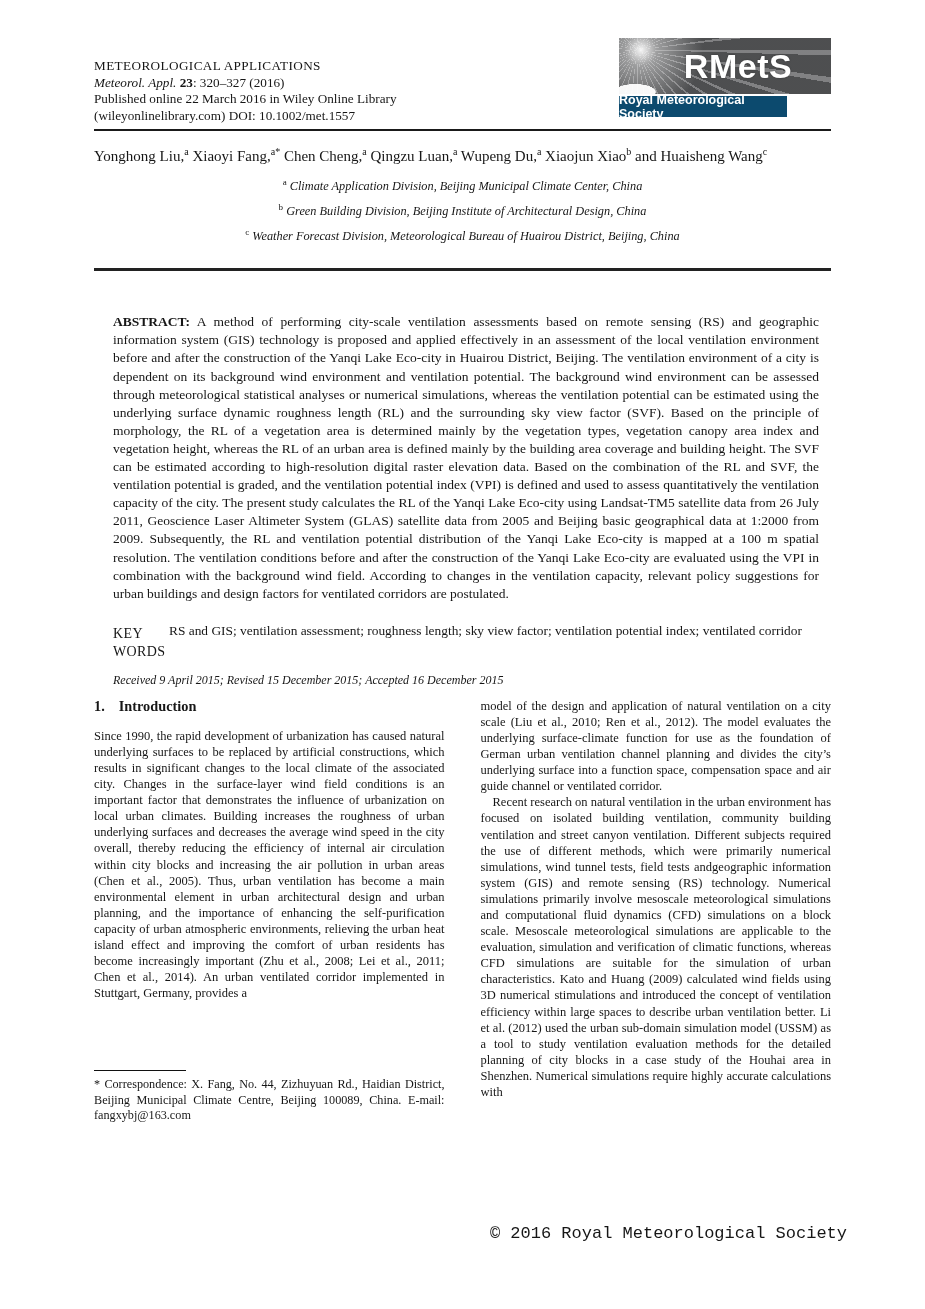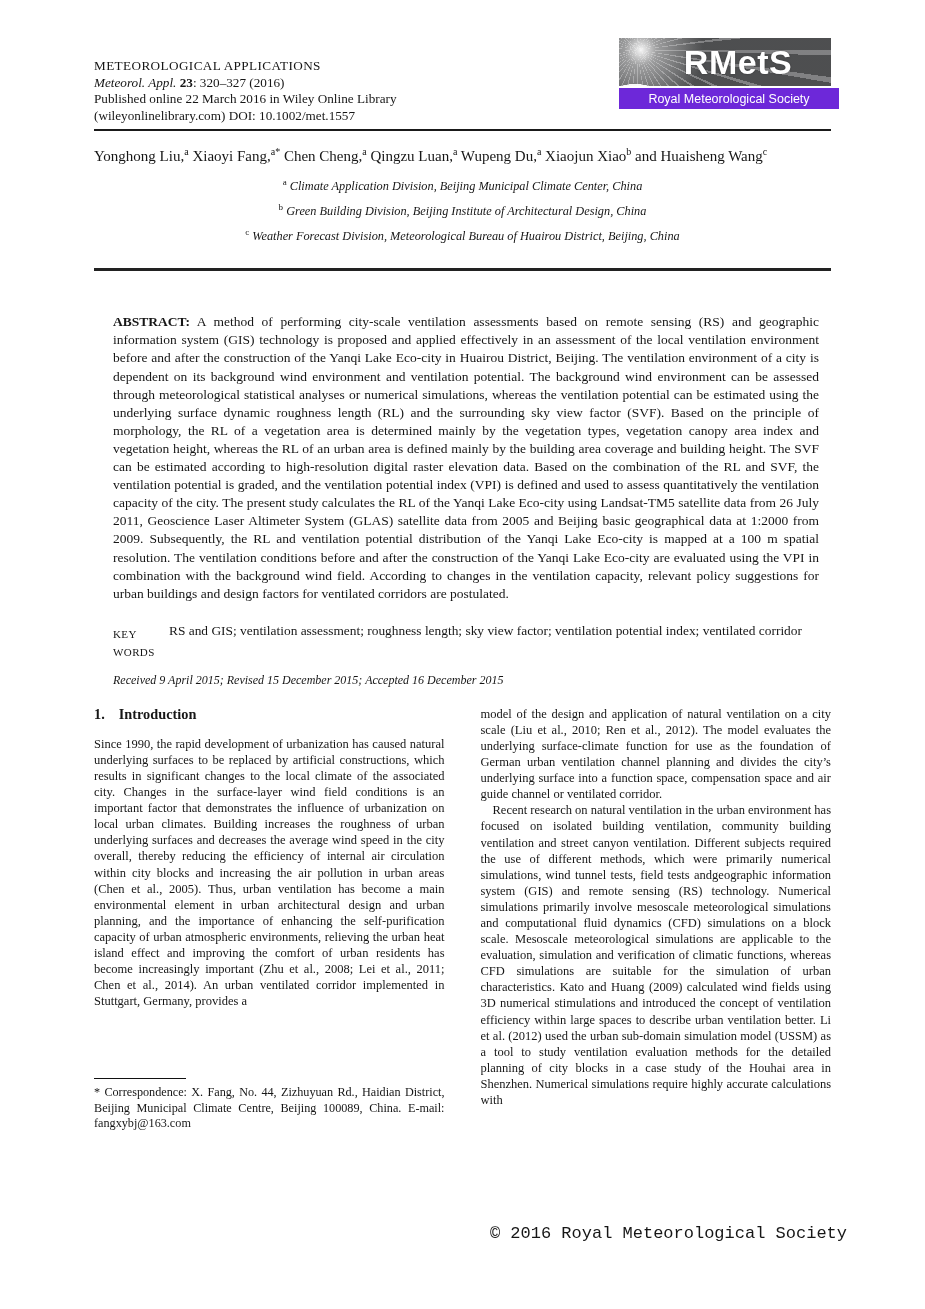--- a/index.html
+++ b/index.html
@@ -15,39 +15,39 @@
 
   
   .page-header { display: flex; justify-content: space-between; align-items: flex-start; margin-top: 38px; }
   .journal-block { margin-top: 20px; font-size: 13.2px; line-height: 16.5px; }
   .journal-name { letter-spacing: 0.4px; }
   .cit-italic { font-style: italic; }
   .cit-bold { font-weight: bold; text-align: right; }
 
   .logo { width: 212px; }
   .logo-top {
-    width: 212px; height: 48px;
+    width: 212px; height: 56px;
     background:
       radial-gradient(ellipse 34px 13px at 16px 54px, rgba(255,255,255,0.95) 60%, rgba(255,255,255,0) 62%),
       radial-gradient(circle at 22px 12px, rgba(255,255,255,0.95) 0px, rgba(255,255,255,0.45) 16px, rgba(255,255,255,0) 62px),
       repeating-conic-gradient(from 10deg at 18px 12px, rgba(255,255,255,0.30) 0deg 1.6deg, rgba(255,255,255,0.02) 1.6deg 8deg),
       #4a4b4d;
     display: flex; align-items: center; justify-content: center;
   }
   .logo-acronym {
     font-family: "Liberation Sans", sans-serif;
     color: #ffffff; font-size: 34px; font-weight: 600; letter-spacing: 0.5px;
     text-shadow: 0 0 2px rgba(0,0,0,0.35);
     padding-left: 26px;
   }
   .logo-band {
-    width: 220px; height: 21px; margin-top: 2px;
-    background: #6d28d9;
+    width: 168px; height: 21px; margin-top: 2px;
+    background: #0c4a6e;
     color: #ffffff; font-family: "Liberation Sans", sans-serif; font-size: 12.5px;
-    display: flex; align-items: center; justify-content: center;
+    display: flex; align-items: center; justify-content: center; font-weight: bold;
   }
   .rule1 { border: none; border-top: 2px solid #1a1a1a; margin-top: 5px; }
 
   
   .paper-title {
     margin: 21px auto 0 auto; max-width: 762px;
     font-size: 21px; font-weight: bold; text-align: center; line-height: 1.33;
   }
   .authors { margin-top: 15px; text-align: left; font-size: 15px; }
   .authors sup { font-size: 10px; }
@@ -56,26 +56,26 @@
   .rule2 { border: none; border-top: 3px solid #222222; margin-top: 21px; }
 
   
   .abstract-wrap { padding: 0 12px 0 19px; }
   .abstract {
     margin-top: 42px; text-align: justify;
     font-size: 13.5px; line-height: 18.1px;
   }
   .abstract-label { font-weight: bold; }
   .keywords { margin-top: 19px; display: flex; font-size: 13.4px; line-height: 18px; }
-  .kw-label { font-size: 11px; letter-spacing: 0.4px; flex: 0 0 56px; padding-top: 3px; }
+  .kw-label { font-size: 14px; letter-spacing: 0.4px; flex: 0 0 56px; padding-top: 3px; }
   .kw-text { flex: 1; text-align: justify; }
   .received { margin-top: 12px; font-style: italic; font-size: 12px; }
 
   
-  .columns { margin-top: 18px; display: flex; gap: 36px; height: 426px; overflow: hidden; }
+  .columns { margin-top: 10px; display: flex; gap: 36px; height: 426px; overflow: hidden; }
   .col { flex: 1 1 0; display: flex; flex-direction: column; overflow: hidden; }
   .section-heading { font-size: 14.3px; font-weight: bold; margin-bottom: 13px; }
   .section-num { margin-right: 14px; }
   .body-par { font-size: 12.5px; line-height: 16.1px; text-align: justify; }
   .indent { text-indent: 12px; }
   .footnote { margin-top: auto; }
   .footnote-rule { width: 92px; border: none; border-top: 1.4px solid #111; margin-bottom: 6px; }
   .footnote-text { font-size: 12.2px; line-height: 15.6px; text-align: justify; }
 
   

